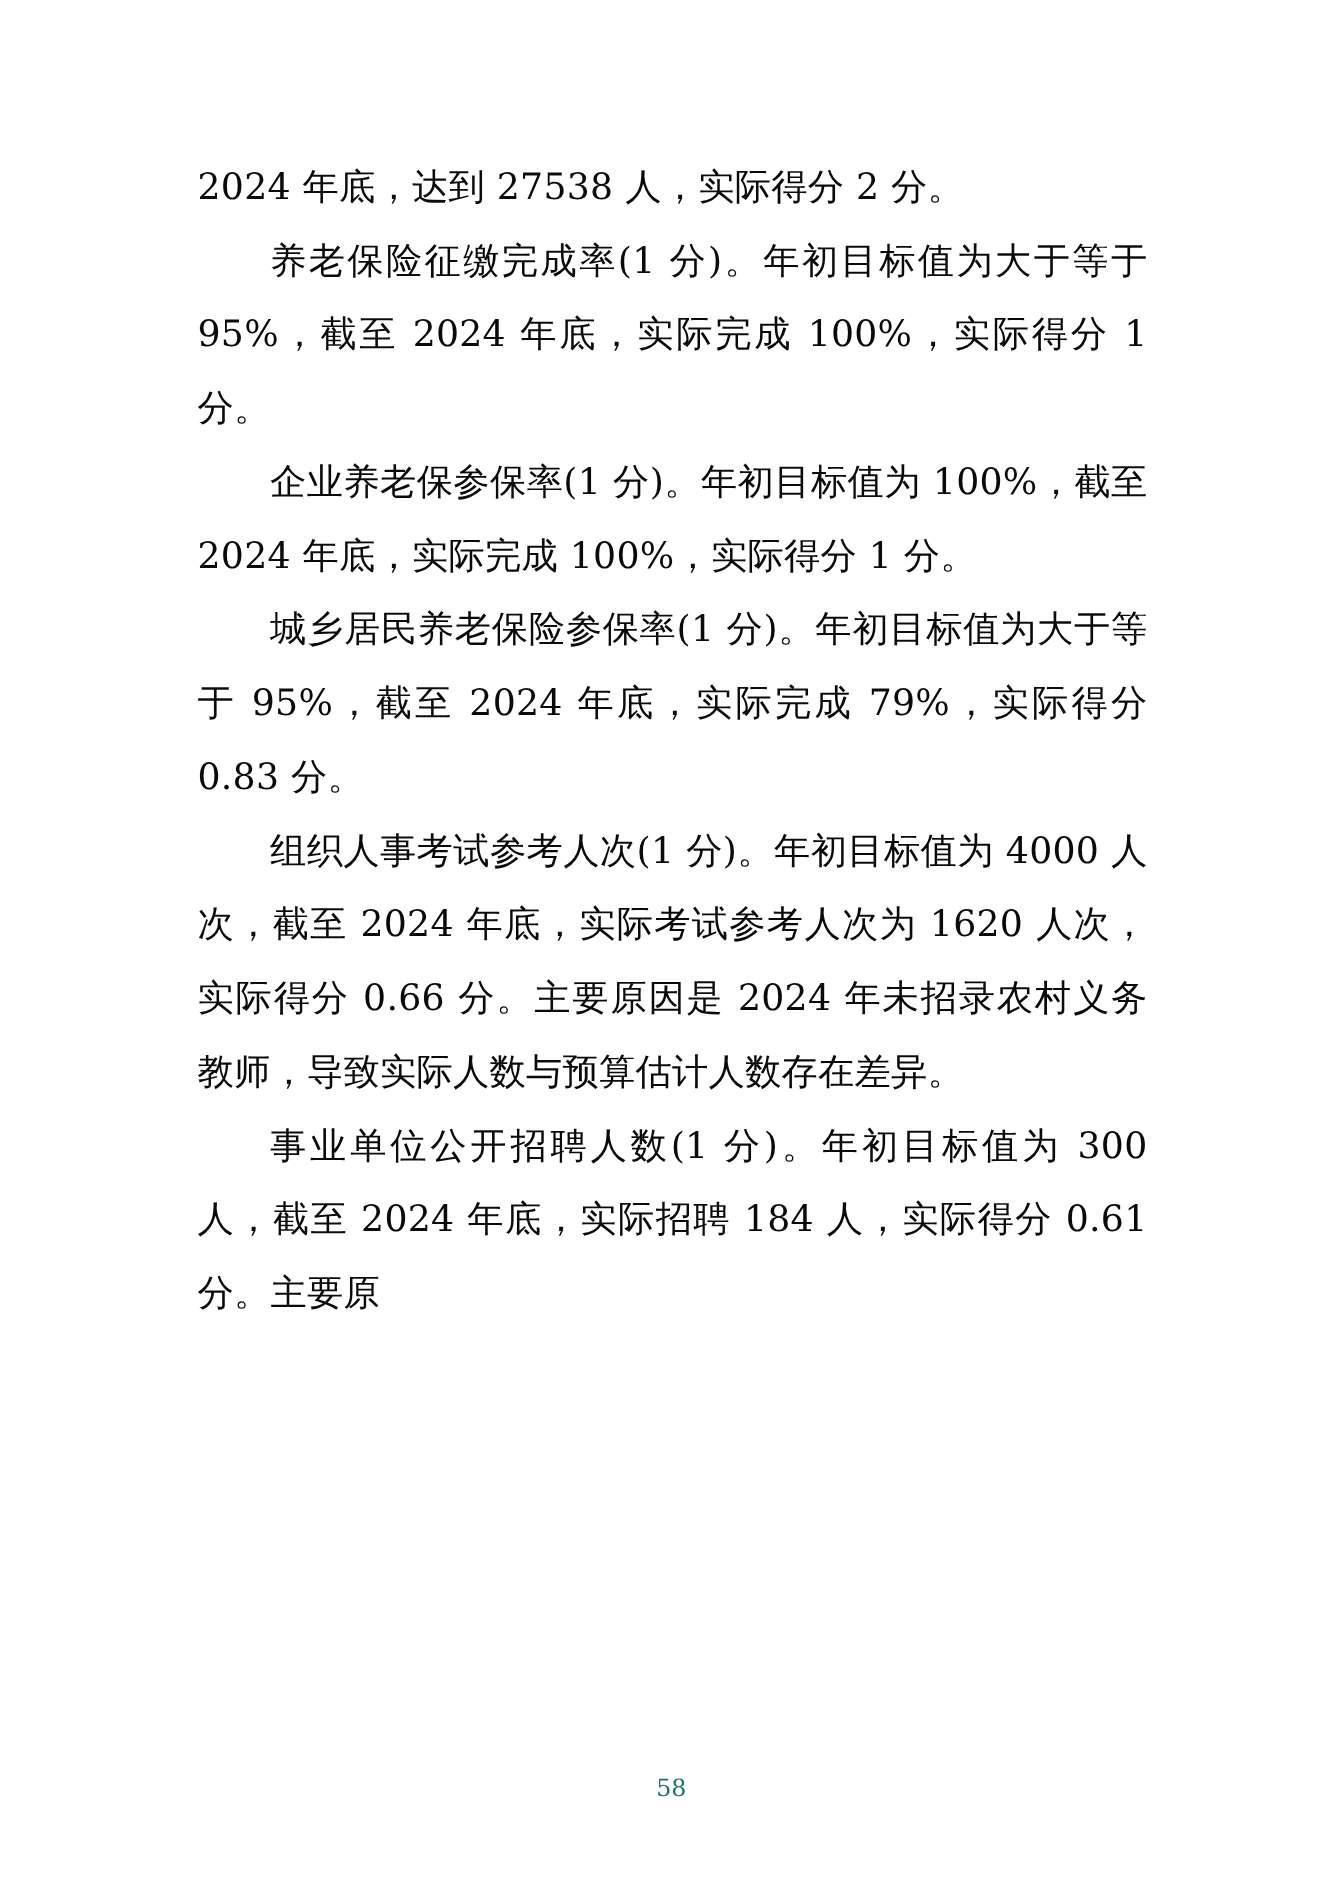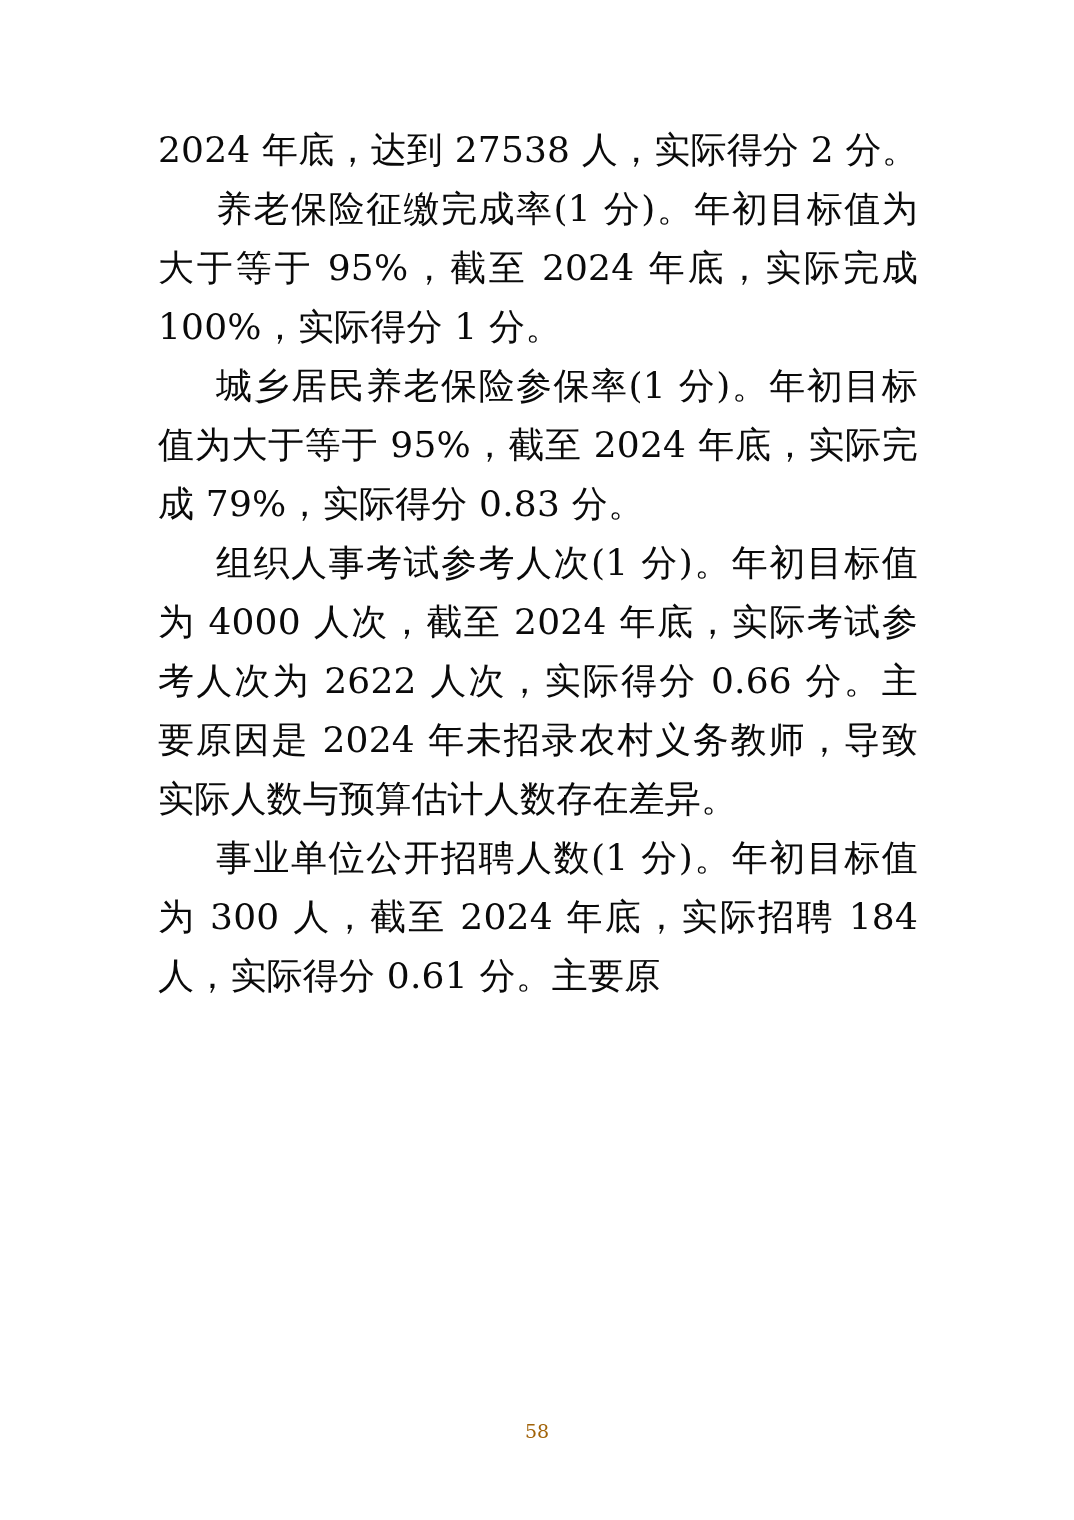--- a/index.html
+++ b/index.html
@@ -16,48 +16,49 @@
     overflow: hidden;
   }
   .content {
     position: absolute;
     left: 158px;
     top: 120px;
     width: 760px;
   }
   .para {
     font-family: "DejaVu Serif", "Liberation Serif", serif;
-    font-size: 36px;
+    font-size: 29px;
     line-height: 59px;
     color: #0a0a0a;
     text-align: justify;
     text-justify: inter-ideograph;
     margin: 0 0 0 0;
     letter-spacing: 0.2px;
     white-space: pre-wrap;
   }
   .para.indent {
     text-indent: 58px;
   }
   .footer {
     position: absolute;
     left: 0;
     top: 1420px;
     width: 1074px;
     text-align: center;
     font-family: "DejaVu Serif", "Liberation Serif", serif;
     font-size: 19px;
-    color: #a16207;
+    color: #0f766e;
   }
 </style>
 </head>
 <body>
 
 <div class="page">
   <div class="content">
     <p class="para">2024 年底，达到 27538 人，实际得分 2 分。</p>
     <p class="para indent">养老保险征缴完成率(1 分)。年初目标值为大于等于 95%，截至 2024 年底，实际完成 100%，实际得分 1 分。</p>
+    <p class="para indent">企业养老保参保率(1 分)。年初目标值为 100%，截至 2024 年底，实际完成 100%，实际得分 1 分。</p>
     <p class="para indent">城乡居民养老保险参保率(1 分)。年初目标值为大于等于 95%，截至 2024 年底，实际完成 79%，实际得分 0.83 分。</p>
-    <p class="para indent">组织人事考试参考人次(1 分)。年初目标值为 4000 人次，截至 2024 年底，实际考试参考人次为 2622 人次，实际得分 0.66 分。主要原因是 2024 年未招录农村义务教师，导致实际人数与预算估计人数存在差异。</p>
+    <p class="para indent">组织人事考试参考人次(1 分)。年初目标值为 4000 人次，截至 2024 年底，实际考试参考人次为 1620 人次，实际得分 0.66 分。主要原因是 2024 年未招录农村义务教师，导致实际人数与预算估计人数存在差异。</p>
     <p class="para indent">事业单位公开招聘人数(1 分)。年初目标值为 300 人，截至 2024 年底，实际招聘 184 人，实际得分 0.61 分。主要原</p>
   </div>
   <div class="footer">58</div>
 </div>
 
 </body></html>

